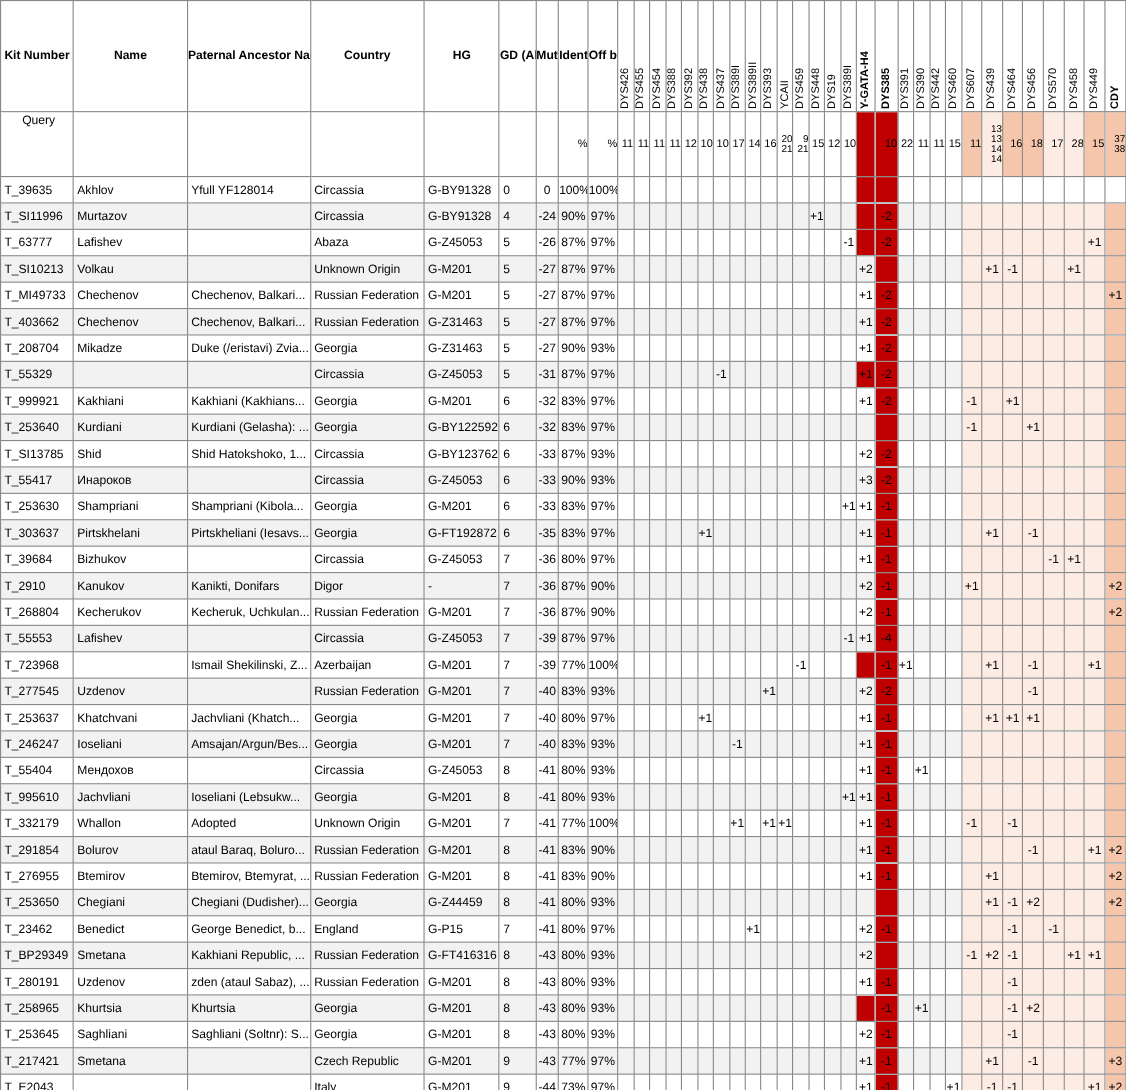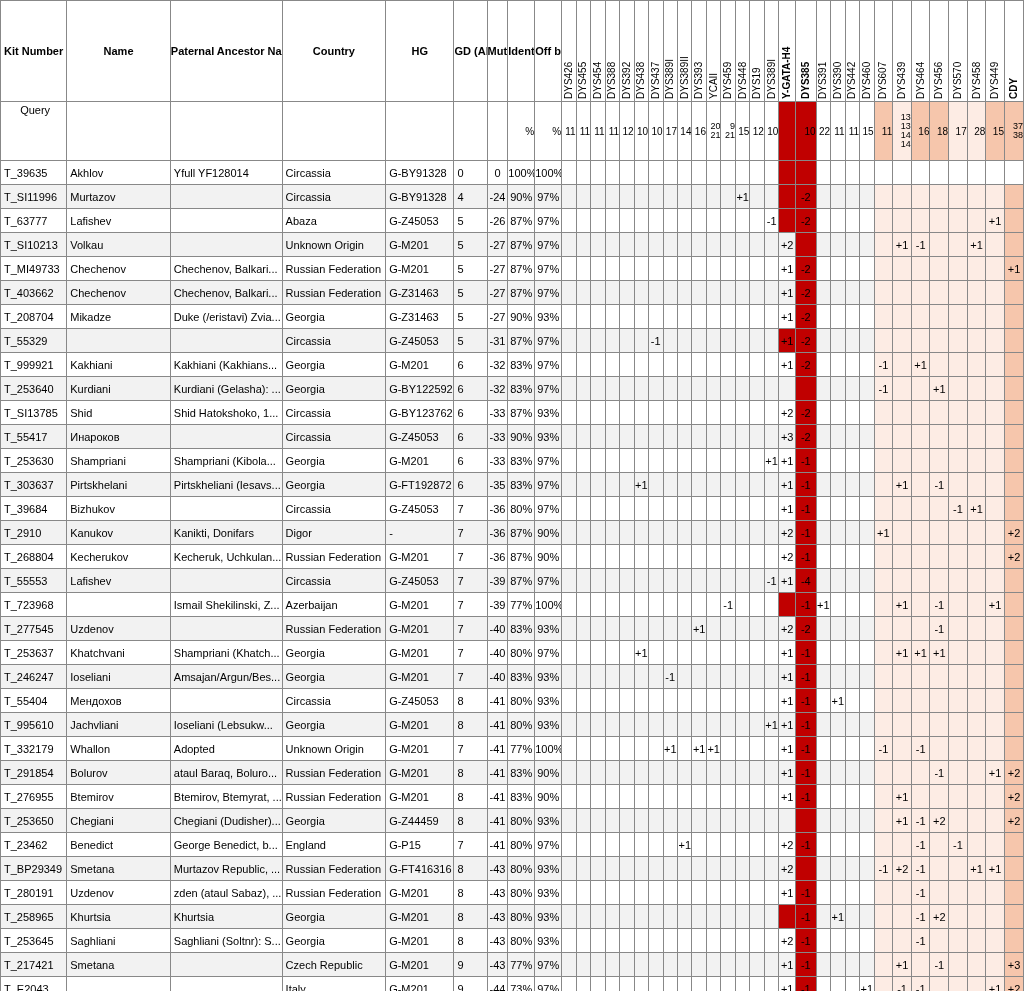--- a/index.html
+++ b/index.html
@@ -1085,21 +1085,21 @@
         <td class="sh-light"></td>
         <td class="sh-light">-1</td>
         <td class="sh-light"></td>
         <td class="sh-light"></td>
         <td class="sh-light"></td>
         <td class="cdy"></td>
       </tr>
       <tr class="datarow">
         <td class="left">T_253637</td>
         <td class="left">Khatchvani</td>
-        <td class="left">Shampriani (Khatch...</td>
+        <td class="left">Jachvliani (Khatch...</td>
         <td class="left">Georgia</td>
         <td class="left">G-M201</td>
         <td class="left">7</td>
         <td>-40</td>
         <td>80%</td>
         <td>97%</td>
         <td></td>
         <td></td>
         <td></td>
         <td></td>
@@ -1445,21 +1445,21 @@
         <td class="sh-light">-1</td>
         <td class="sh-light"></td>
         <td class="sh-light">-1</td>
         <td class="sh-light"></td>
         <td class="sh-light"></td>
         <td class="cdy"></td>
       </tr>
       <tr class="datarow alt">
         <td class="left">T_BP29349</td>
         <td class="left">Smetana</td>
-        <td class="left">Murtazov Republic, ...</td>
+        <td class="left">Kakhiani Republic, ...</td>
         <td class="left">Russian Federation</td>
         <td class="left">G-FT416316</td>
         <td class="left">8</td>
         <td>-43</td>
         <td>80%</td>
         <td>93%</td>
         <td></td>
         <td></td>
         <td></td>
         <td></td>

